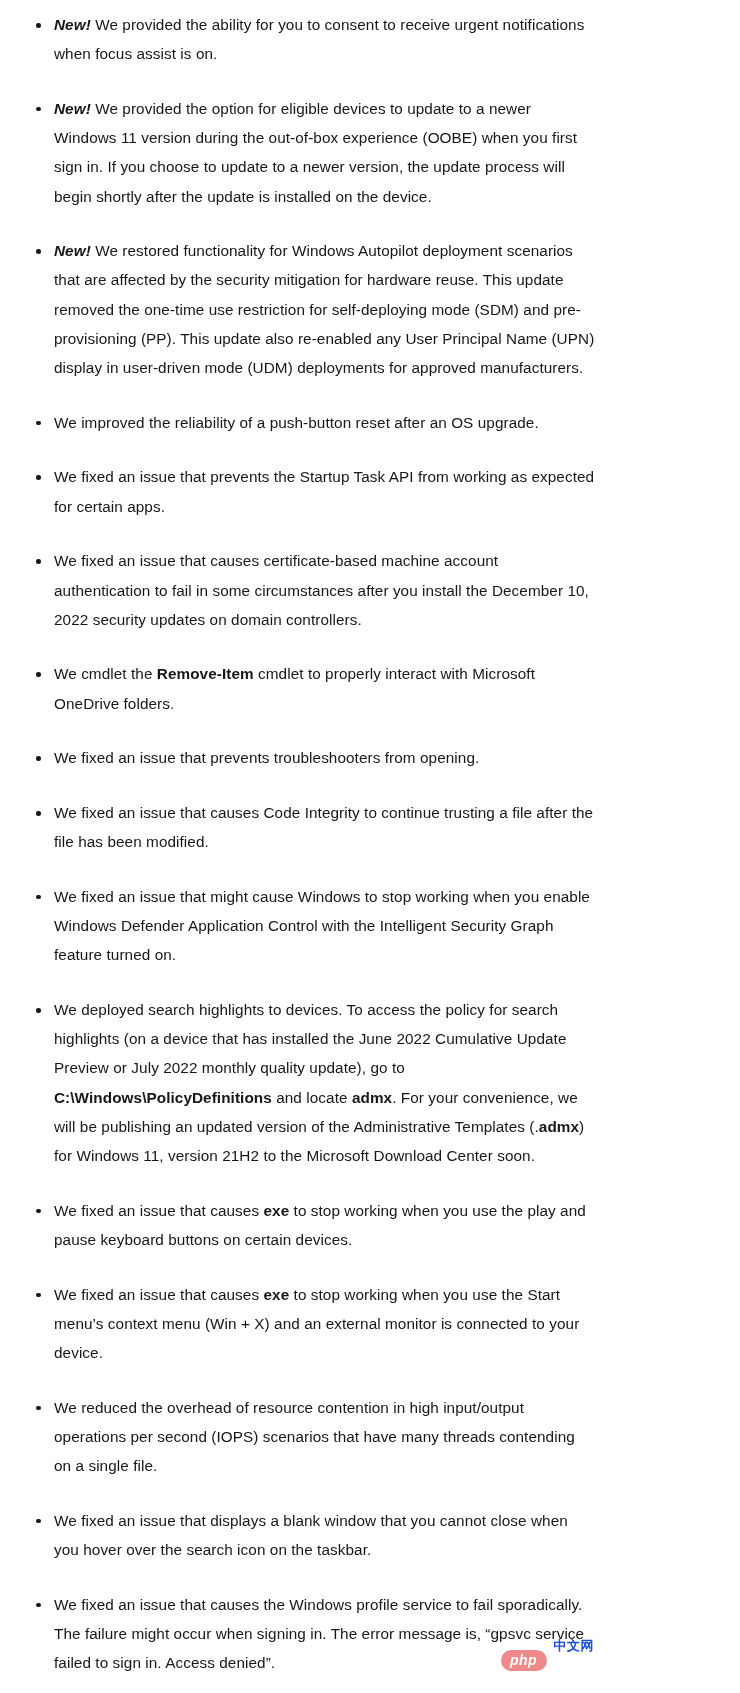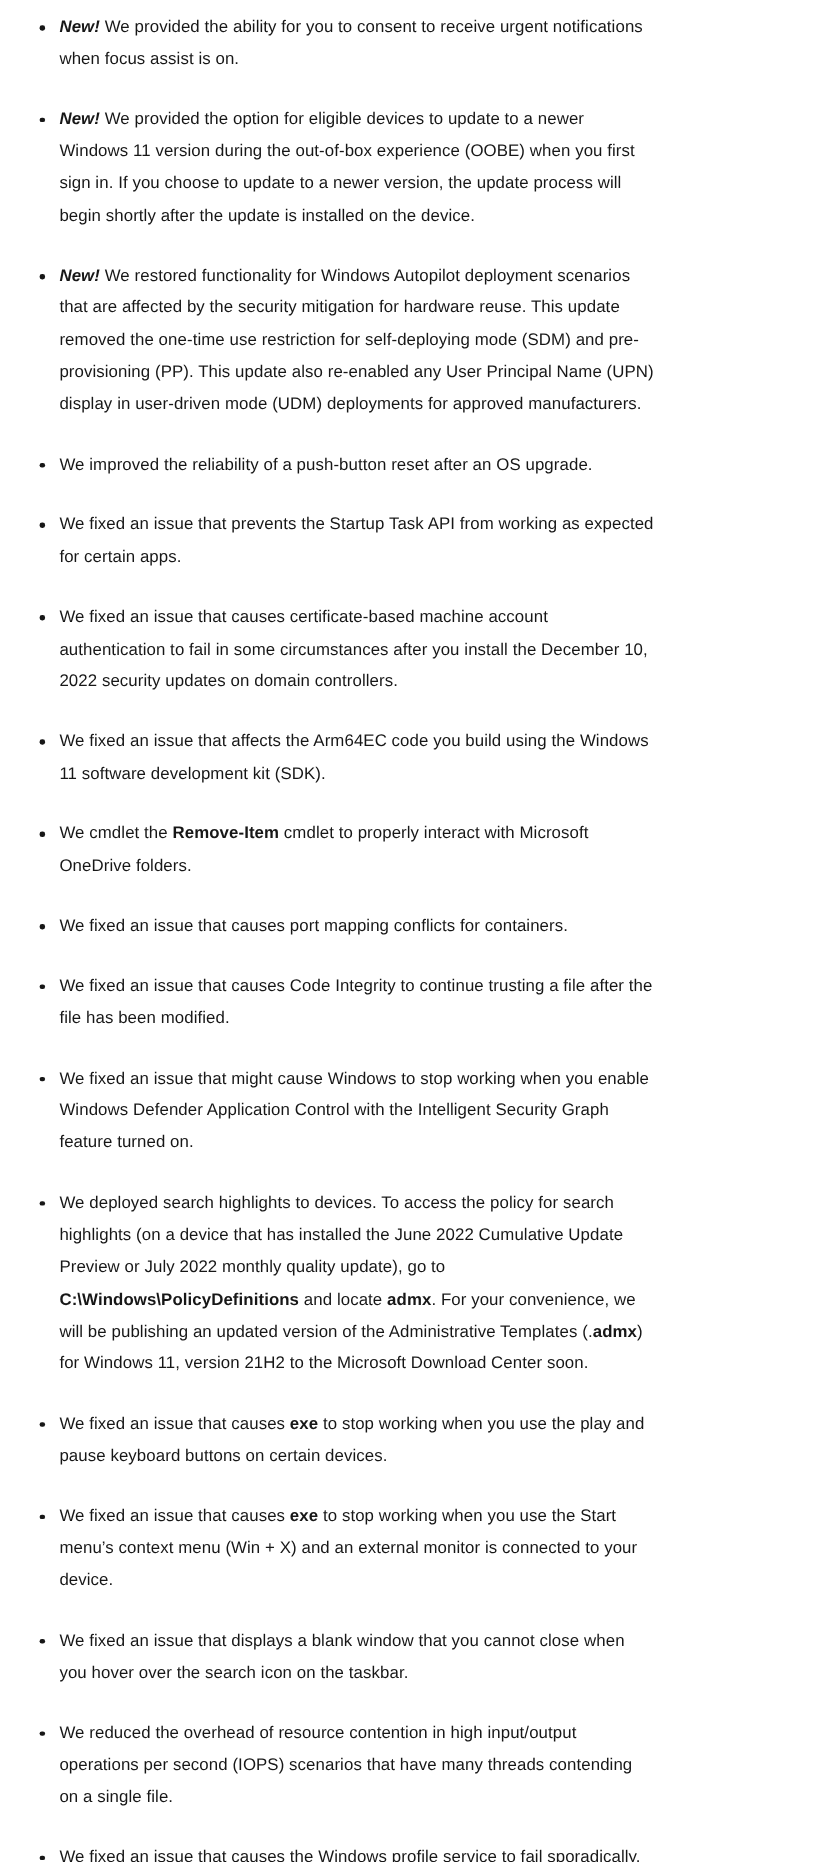--- a/index.html
+++ b/index.html
@@ -95,30 +95,29 @@
 
 <div id="release-notes">
 
   <ul class="notes-list">
       <li class="note-item"><span class="note-text"><span class="tag-new">New!</span><span> We provided the ability for you to consent to receive urgent notifications when focus assist is on.</span></span></li>
       <li class="note-item"><span class="note-text"><span class="tag-new">New!</span><span> We provided the option for eligible devices to update to a newer Windows 11 version during the out-of-box experience (OOBE) when you first sign in. If you choose to update to a newer version, the update process will begin shortly after the update is installed on the device.</span></span></li>
       <li class="note-item"><span class="note-text"><span class="tag-new">New!</span><span> We restored functionality for Windows Autopilot deployment scenarios that are affected by the security mitigation for hardware reuse. This update removed the one-time use restriction for self-deploying mode (SDM) and pre-provisioning (PP). This update also re-enabled any User Principal Name (UPN) display in user-driven mode (UDM) deployments for approved manufacturers.</span></span></li>
       <li class="note-item"><span class="note-text"><span>We improved the reliability of a push-button reset after an OS upgrade.</span></span></li>
       <li class="note-item"><span class="note-text"><span>We fixed an issue that prevents the Startup Task API from working as expected for certain apps.</span></span></li>
       <li class="note-item"><span class="note-text"><span>We fixed an issue that causes certificate-based machine account authentication to fail in some circumstances after you install the December 10, 2022 security updates on domain controllers.</span></span></li>
-      <li class="note-item"><span class="note-text"><span>We fixed an issue that affects the Arm64EC code you build using the Windows 11 software development kit (SDK).</span></span></li>
       <li class="note-item"><span class="note-text"><span>We cmdlet the </span><span class="em-strong">Remove-Item</span><span> cmdlet to properly interact with Microsoft OneDrive folders.</span></span></li>
-      <li class="note-item"><span class="note-text"><span>We fixed an issue that causes port mapping conflicts for containers.</span></span></li>
+      <li class="note-item"><span class="note-text"><span>We fixed an issue that prevents troubleshooters from opening.</span></span></li>
       <li class="note-item"><span class="note-text"><span>We fixed an issue that causes Code Integrity to continue trusting a file after the file has been modified.</span></span></li>
       <li class="note-item"><span class="note-text"><span>We fixed an issue that might cause Windows to stop working when you enable Windows Defender Application Control with the Intelligent Security Graph feature turned on.</span></span></li>
       <li class="note-item"><span class="note-text"><span>We deployed search highlights to devices. To access the policy for search highlights (on a device that has installed the June 2022 Cumulative Update Preview or July 2022 monthly quality update), go to </span><span class="em-strong">C:\Windows\PolicyDefinitions</span><span> and locate </span><span class="em-strong">admx</span><span>. For your convenience, we will be publishing an updated version of the Administrative Templates (.</span><span class="em-strong">admx</span><span>) for Windows 11, version 21H2 to the Microsoft Download Center soon.</span></span></li>
       <li class="note-item"><span class="note-text"><span>We fixed an issue that causes </span><span class="em-strong">exe</span><span> to stop working when you use the play and pause keyboard buttons on certain devices.</span></span></li>
       <li class="note-item"><span class="note-text"><span>We fixed an issue that causes </span><span class="em-strong">exe</span><span> to stop working when you use the Start menu’s context menu (Win + X) and an external monitor is connected to your device.</span></span></li>
+      <li class="note-item"><span class="note-text"><span>We reduced the overhead of resource contention in high input/output operations per second (IOPS) scenarios that have many threads contending on a single file.</span></span></li>
       <li class="note-item"><span class="note-text"><span>We fixed an issue that displays a blank window that you cannot close when you hover over the search icon on the taskbar.</span></span></li>
-      <li class="note-item"><span class="note-text"><span>We reduced the overhead of resource contention in high input/output operations per second (IOPS) scenarios that have many threads contending on a single file.</span></span></li>
       <li class="note-item"><span class="note-text"><span>We fixed an issue that causes the Windows profile service to fail sporadically. The failure might occur when signing in. The error message is, “gpsvc service failed to sign in. Access denied”.</span></span></li>
     </ul>
 
   <div class="watermark">
     <span class="wm-badge">php</span>
     <span class="wm-cn">中文网</span>
   </div>
 
 </div>
 

